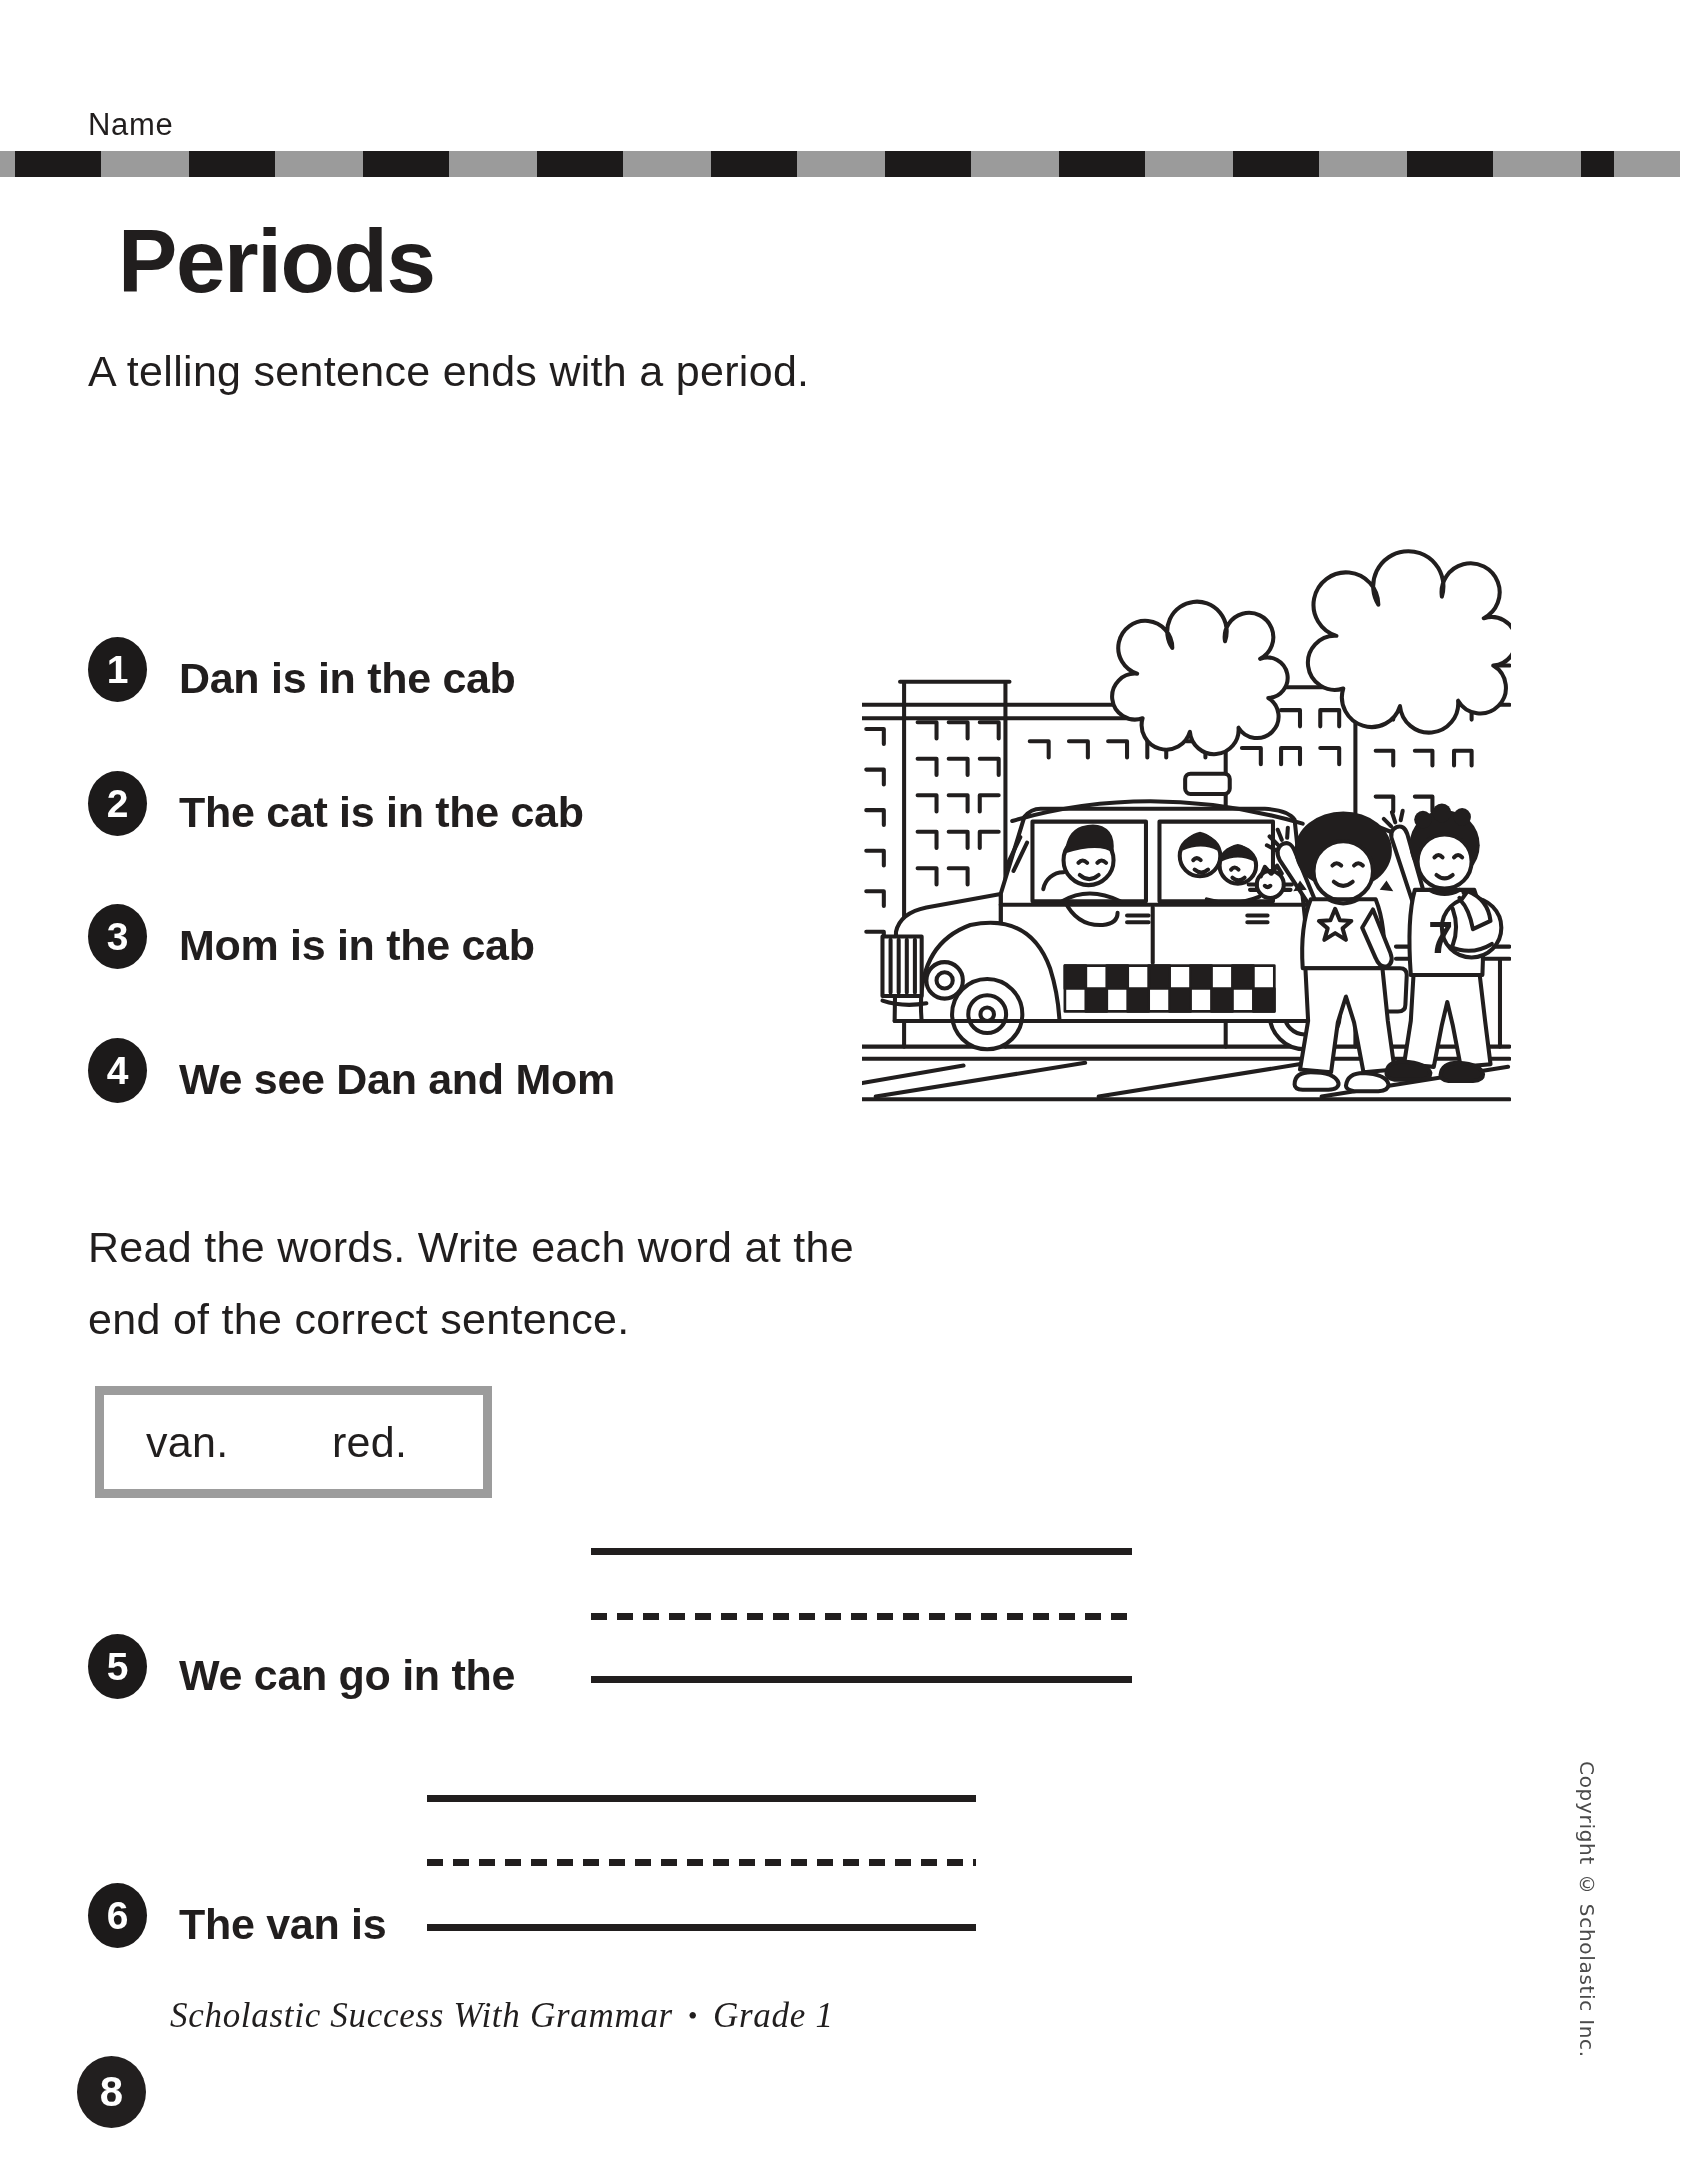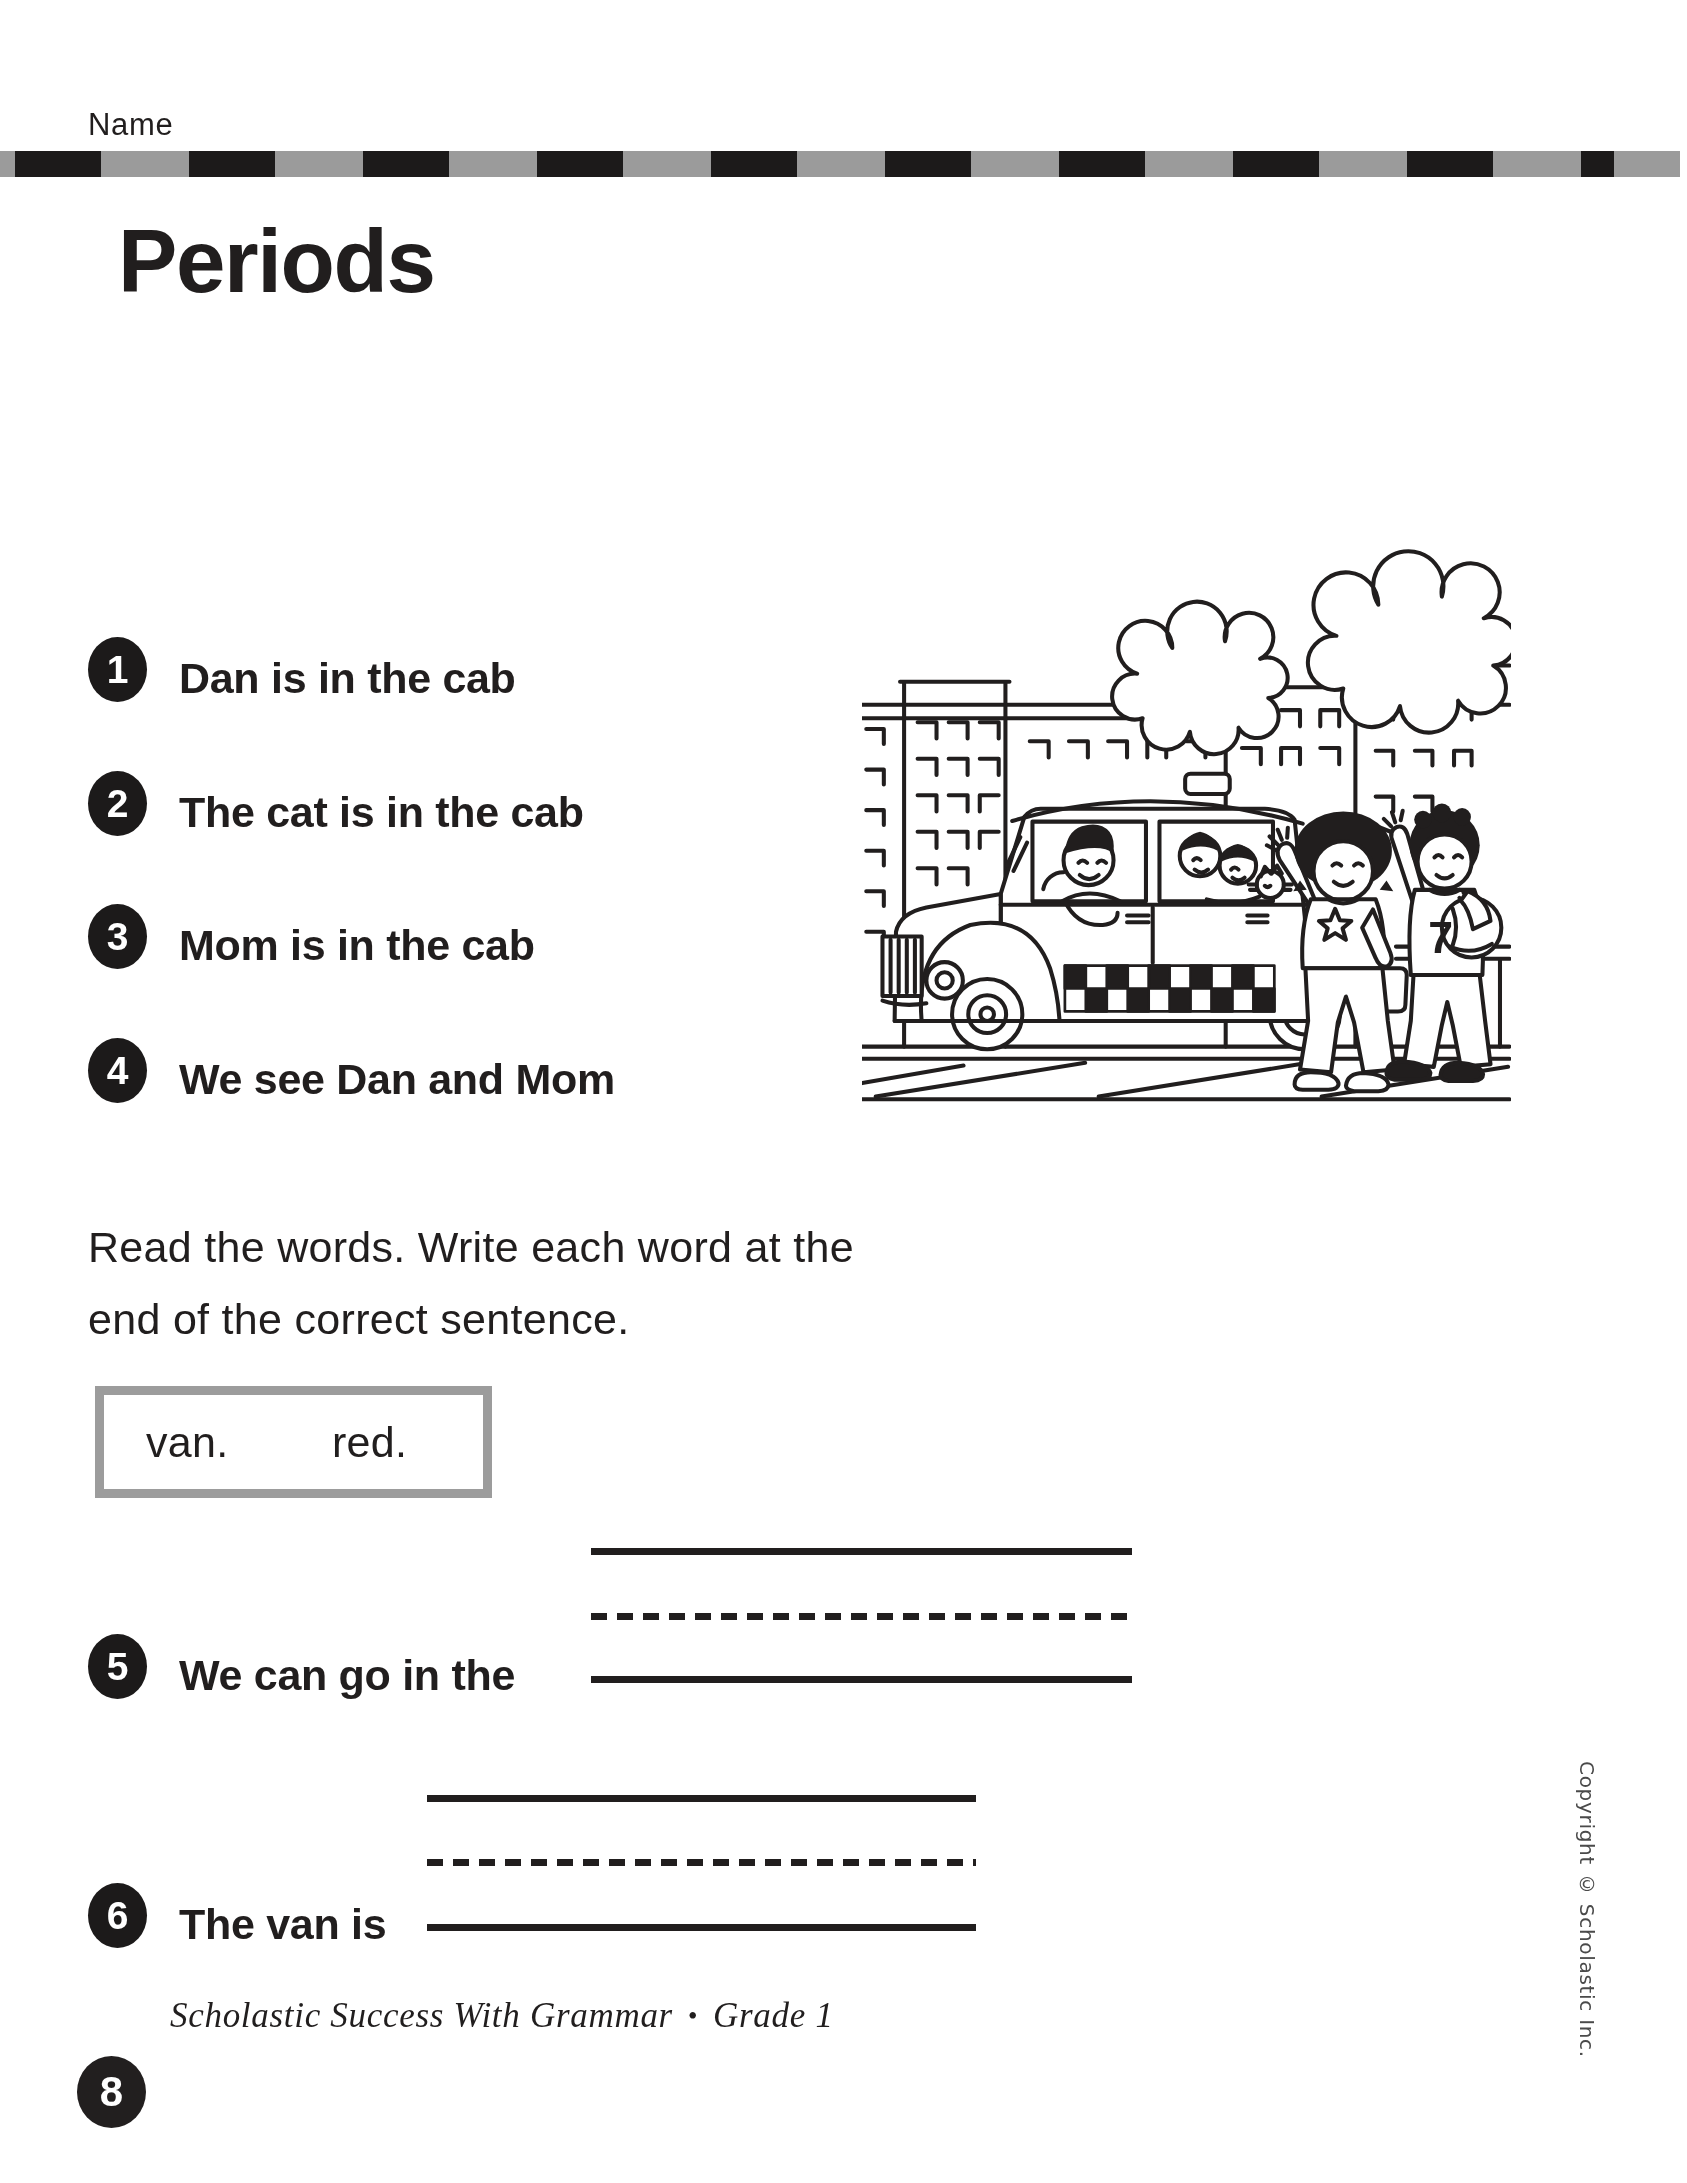--- a/index.html
+++ b/index.html
@@ -73,20 +73,21 @@
 </style>
 </head>
 <body>
 
 <div class="page">
 
   <div class="abs name-label">Name</div>
   <div class="abs checker-strip"></div>
 
   <div class="abs title">Periods</div>
+  <div class="abs bodytext intro">A telling sentence ends with a period.</div>
 
   <div class="abs item-row row1">
     <div class="badge">1</div>
     <div class="item-text">Dan is in the cab</div>
   </div>
   <div class="abs item-row row2">
     <div class="badge">2</div>
     <div class="item-text">The cat is in the cab</div>
   </div>
   <div class="abs item-row row3">

